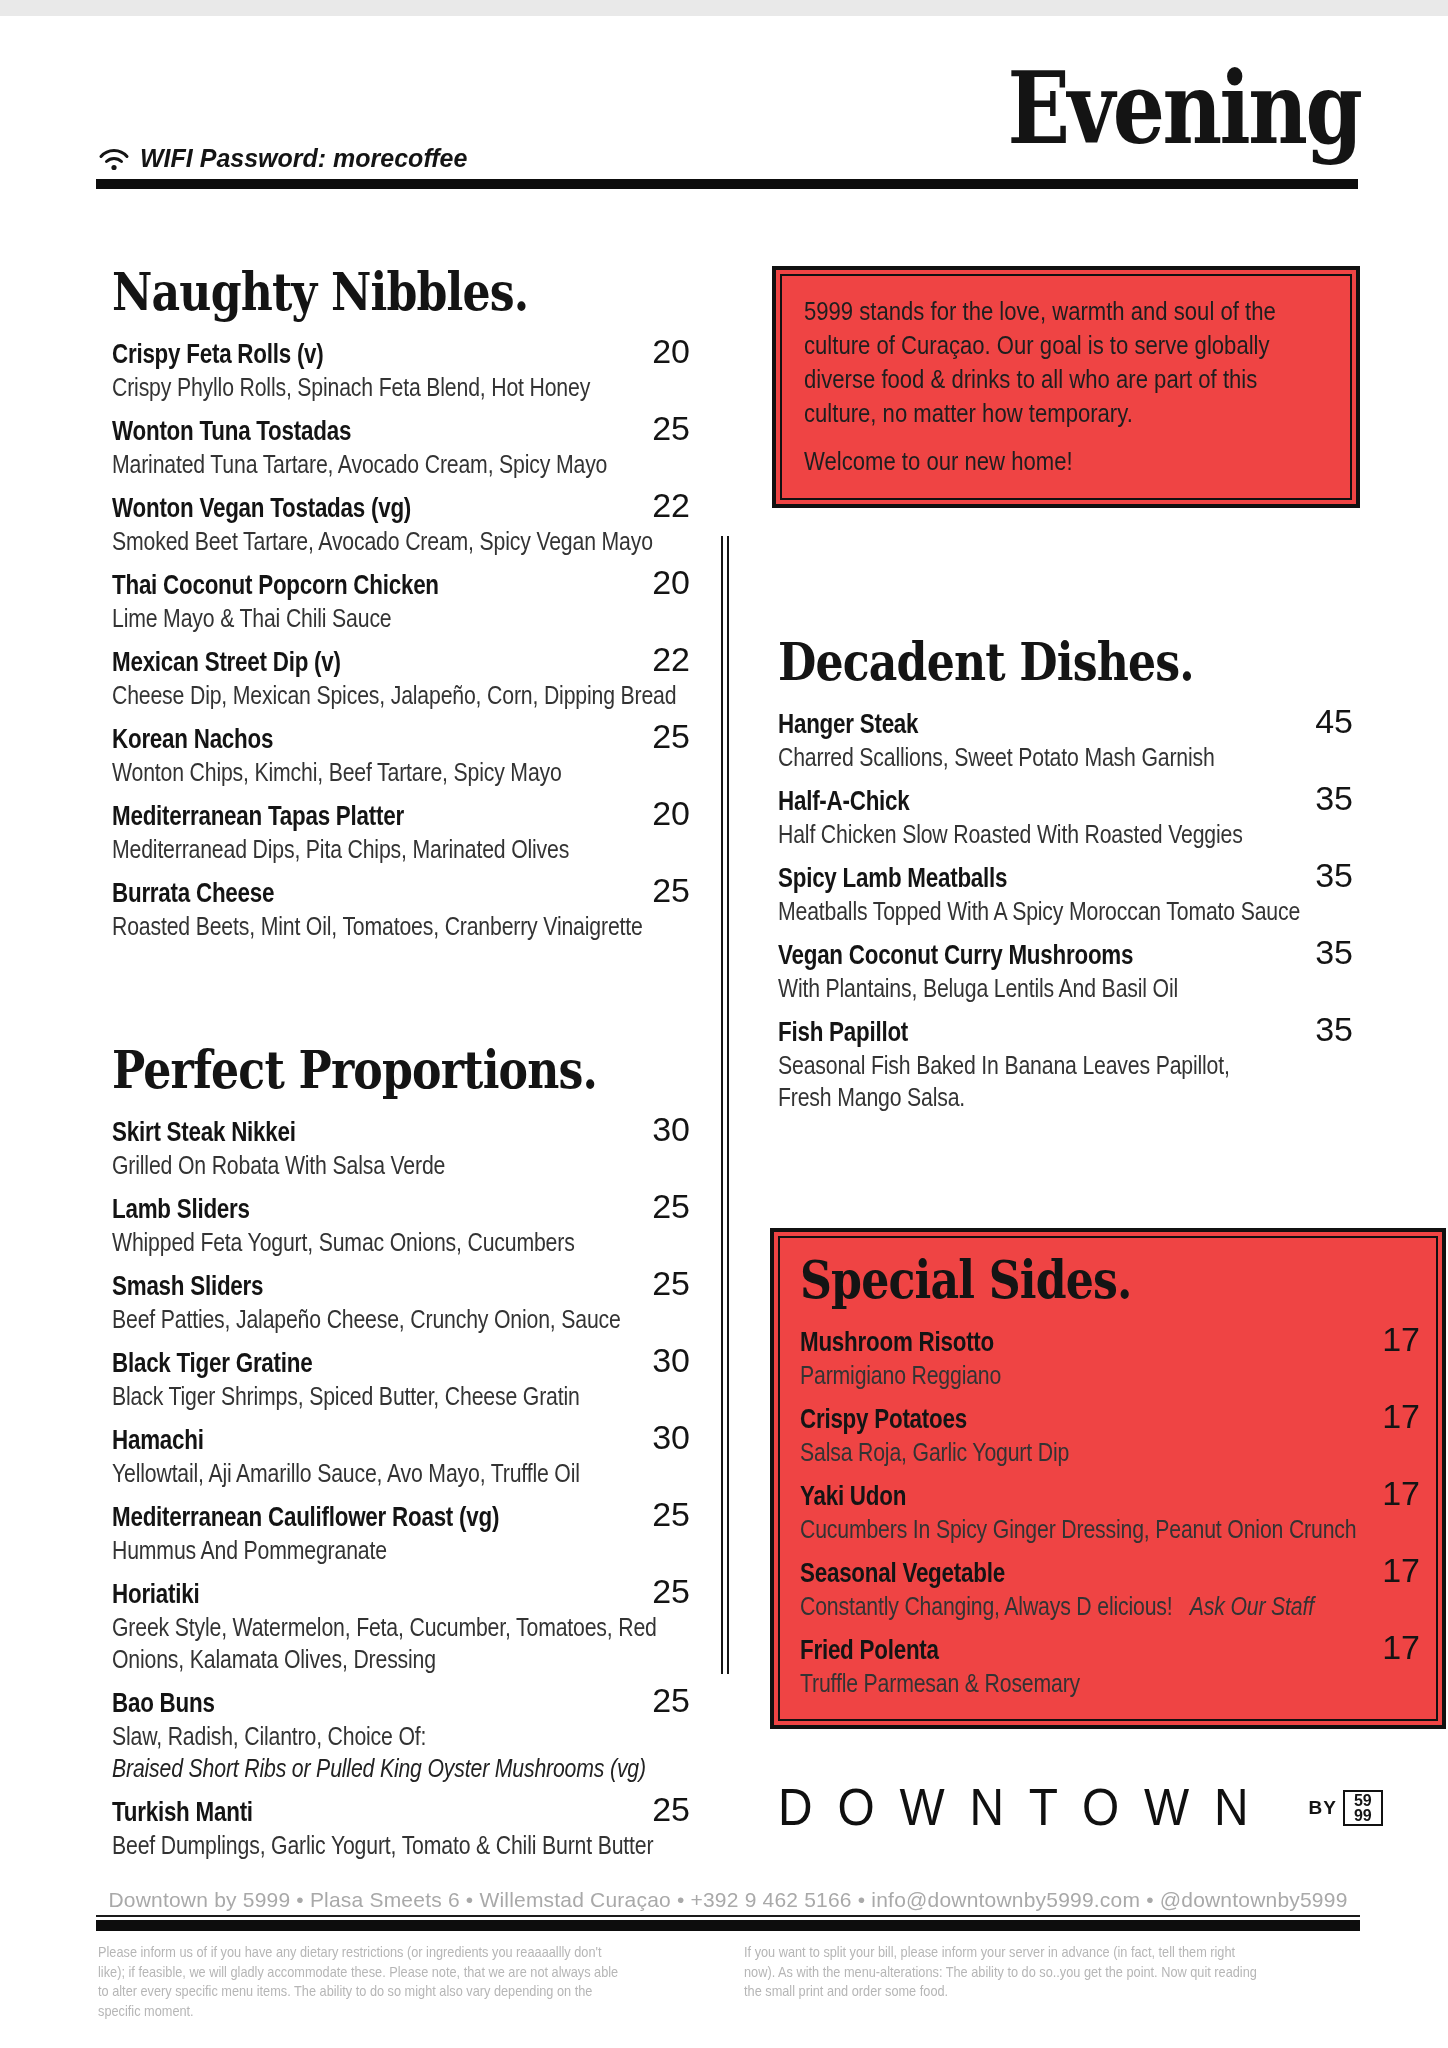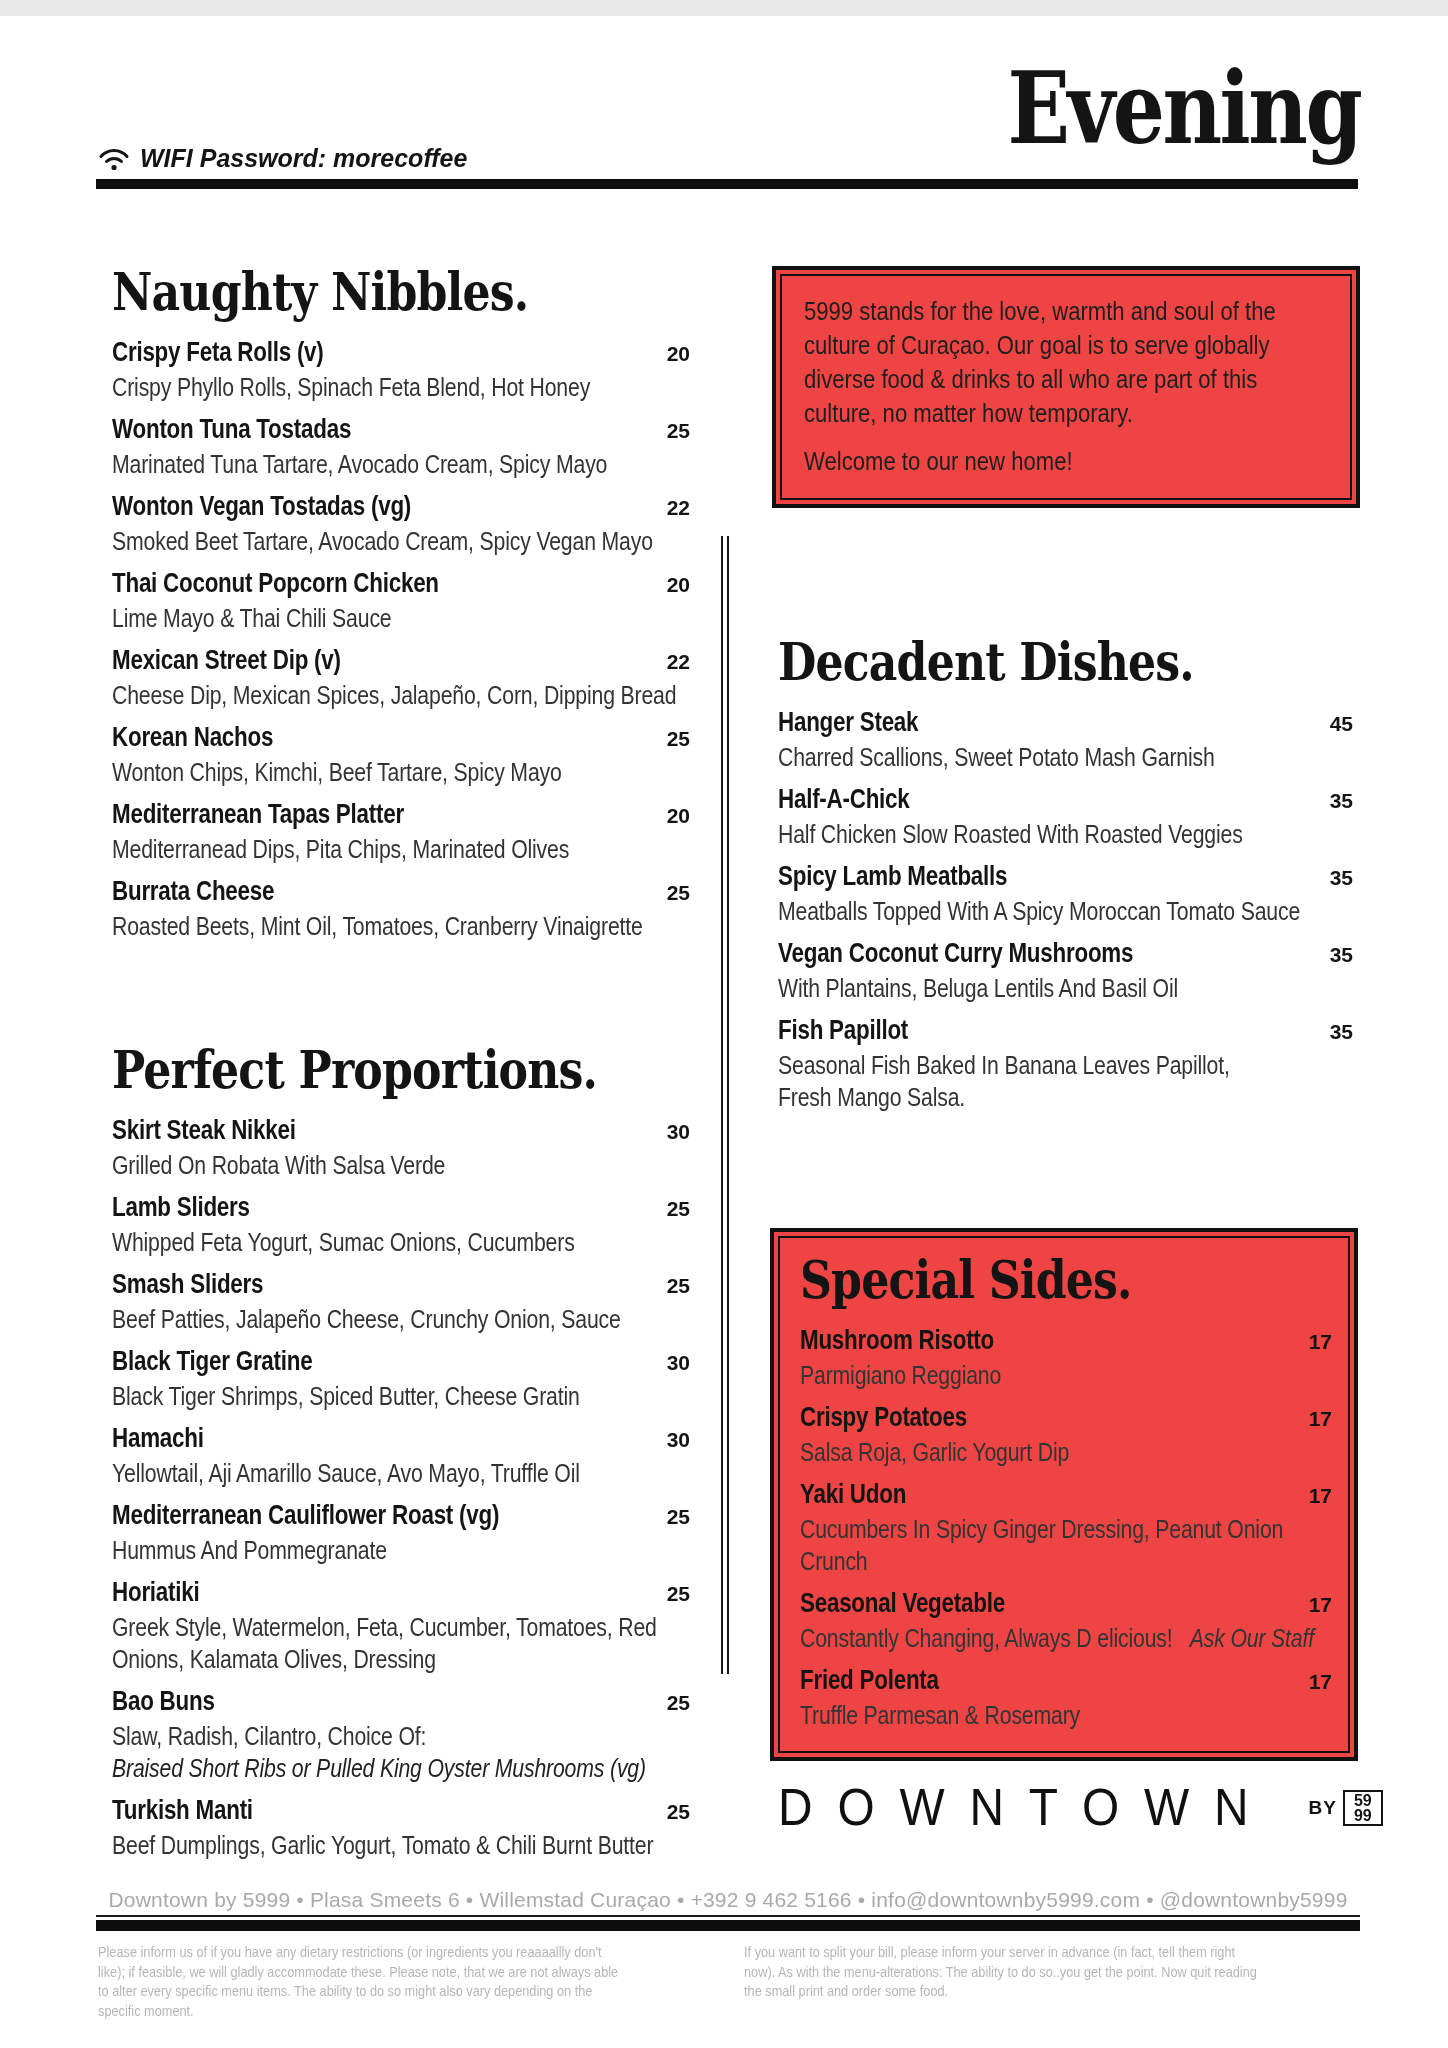--- a/index.html
+++ b/index.html
@@ -17,39 +17,39 @@
      letter-spacing:-3px;transform:scaleX(.82);transform-origin:100% 50%;white-space:nowrap;}
   
   .stitle{margin:0 0 14px 0;font-family:"DejaVu Serif", serif;font-weight:700;
      font-size:52px;line-height:56px;letter-spacing:-1px;transform:scaleX(.85);
      transform-origin:0 50%;white-space:nowrap;}
   
   .mi{margin-bottom:8px;}
   .mi-row{display:flex;justify-content:space-between;align-items:baseline;line-height:35px;}
   .mi-name{font-weight:700;font-size:28px;display:inline-block;transform:scaleX(.8);
      transform-origin:0 50%;white-space:nowrap;letter-spacing:-0.3px;}
-  .mi-price{font-weight:700;font-size:21px;}
+  .mi-price{font-weight:400;font-size:34px;}
   .mi-desc{font-size:25px;line-height:32px;color:#333;width:117.6%;
      transform:scaleX(.85);transform-origin:0 0;white-space:pre-line;letter-spacing:-0.2px;}
   .mi-desc.it{font-style:italic;color:#222;}
   .mi-desc i{font-style:italic;}
   
   .col-left{position:absolute;left:112px;top:248px;width:578px;}
   .section2{margin-top:100px;}
   .col-right-intro{position:absolute;left:772px;top:250px;width:588px;box-sizing:border-box;}
   .dbl-outer{border:4px solid #111;padding:4px;box-sizing:border-box;background:#ef4444;}
   .dbl-inner{border:2px solid #111;box-sizing:border-box;}
   .intro-inner{padding:18px 22px 20px 22px;}
   .intro-inner p{margin:0 0 14px 0;font-size:26px;line-height:34px;color:#1e1e1e;
      width:117.6%;transform:scaleX(.85);transform-origin:0 0;}
   .intro-inner p:last-child{margin-bottom:0;}
   .v-divider{position:absolute;left:721px;top:520px;height:1138px;width:8px;
      border-left:2px solid #161616;border-right:2px solid #161616;box-sizing:border-box;}
   .decadent{position:absolute;left:778px;top:618px;width:575px;}
-  .special{position:absolute;left:770px;top:1212px;width:588px;box-sizing:border-box;}
+  .special{position:absolute;left:770px;top:1212px;width:676px;box-sizing:border-box;}
   .special-inner{padding:14px 16px 12px 20px;}
   
   .logo{position:absolute;left:778px;top:1762px;width:588px;display:flex;align-items:center;}
   .logo-word{font-size:52px;line-height:58px;letter-spacing:27px;color:#101010;white-space:nowrap;
      transform:scaleX(.92);transform-origin:0 50%;}
   .logo-by{font-size:19px;font-weight:700;letter-spacing:1px;margin:2px 6px 0 -8px;}
   .logo-badge{border:2px solid #111;padding:1px 9px;font-size:16px;font-weight:700;
      line-height:15px;text-align:center;margin-top:1px;}
   
   .contact{position:absolute;left:98px;right:90px;top:1872px;text-align:center;

